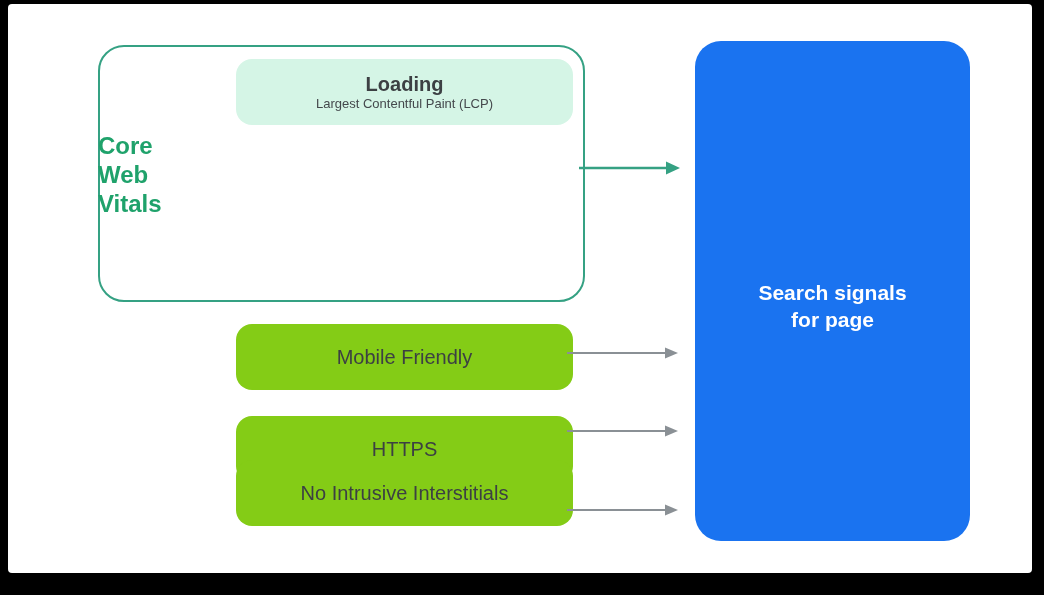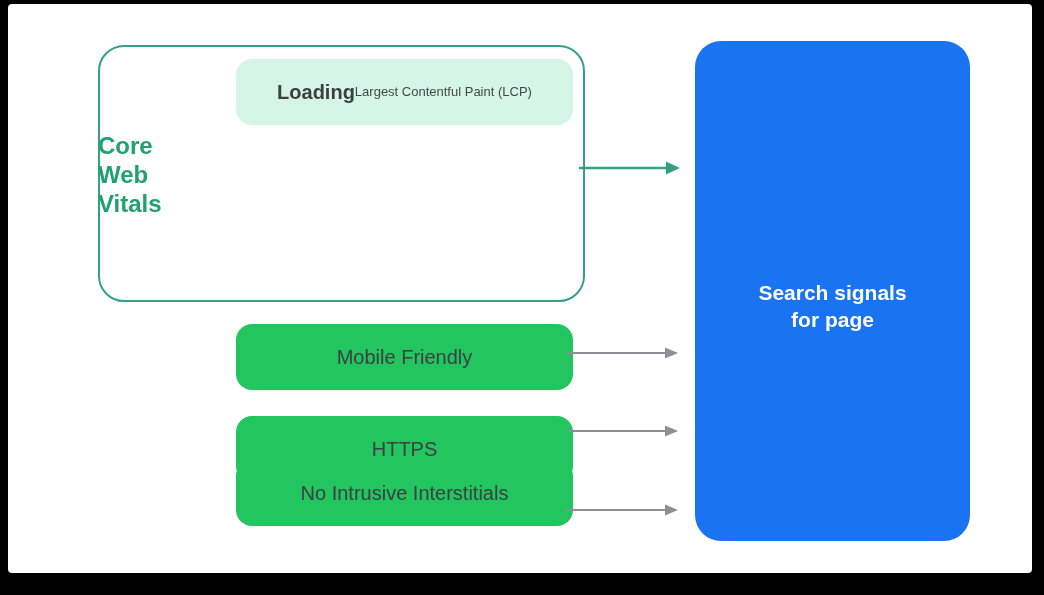--- a/index.html
+++ b/index.html
@@ -19,25 +19,25 @@
     box-sizing:border-box;
   }
   .cwv-label{
     position:absolute;left:90px;top:127px;width:138px;
     font-size:24px;line-height:29px;font-weight:700;
     color:#1fa26b;white-space:pre-line;
   }
   
   .pill{
     position:absolute;left:228px;width:337px;height:66px;border-radius:16px;
-    display:flex;flex-direction:row;align-items:center;justify-content:center;
+    display:flex;flex-direction:column;align-items:center;justify-content:center;
     box-sizing:border-box;
   }
   .pill.green{background:#d5f5e6}
-  .pill.gray{background:#22c55e}
+  .pill.gray{background:#84cc16}
   .gp1{top:55px}.gp2{top:136px}.gp3{top:213px}
   .sp1{top:320px}.sp2{top:412px}.sp3{top:456px}
   .pill-title{font-size:20px;font-weight:700;color:#3c4043;line-height:24px}
   .pill-sub{font-size:13px;font-weight:400;color:#44484c;line-height:16px;margin-top:0}
   .gray-label{font-size:20px;font-weight:500;color:#3c4043}
   
   .blue-box{
     position:absolute;left:687px;top:37px;width:275px;height:500px;
     background:#1a73f0;border-radius:26px;
     display:flex;align-items:center;justify-content:center;

